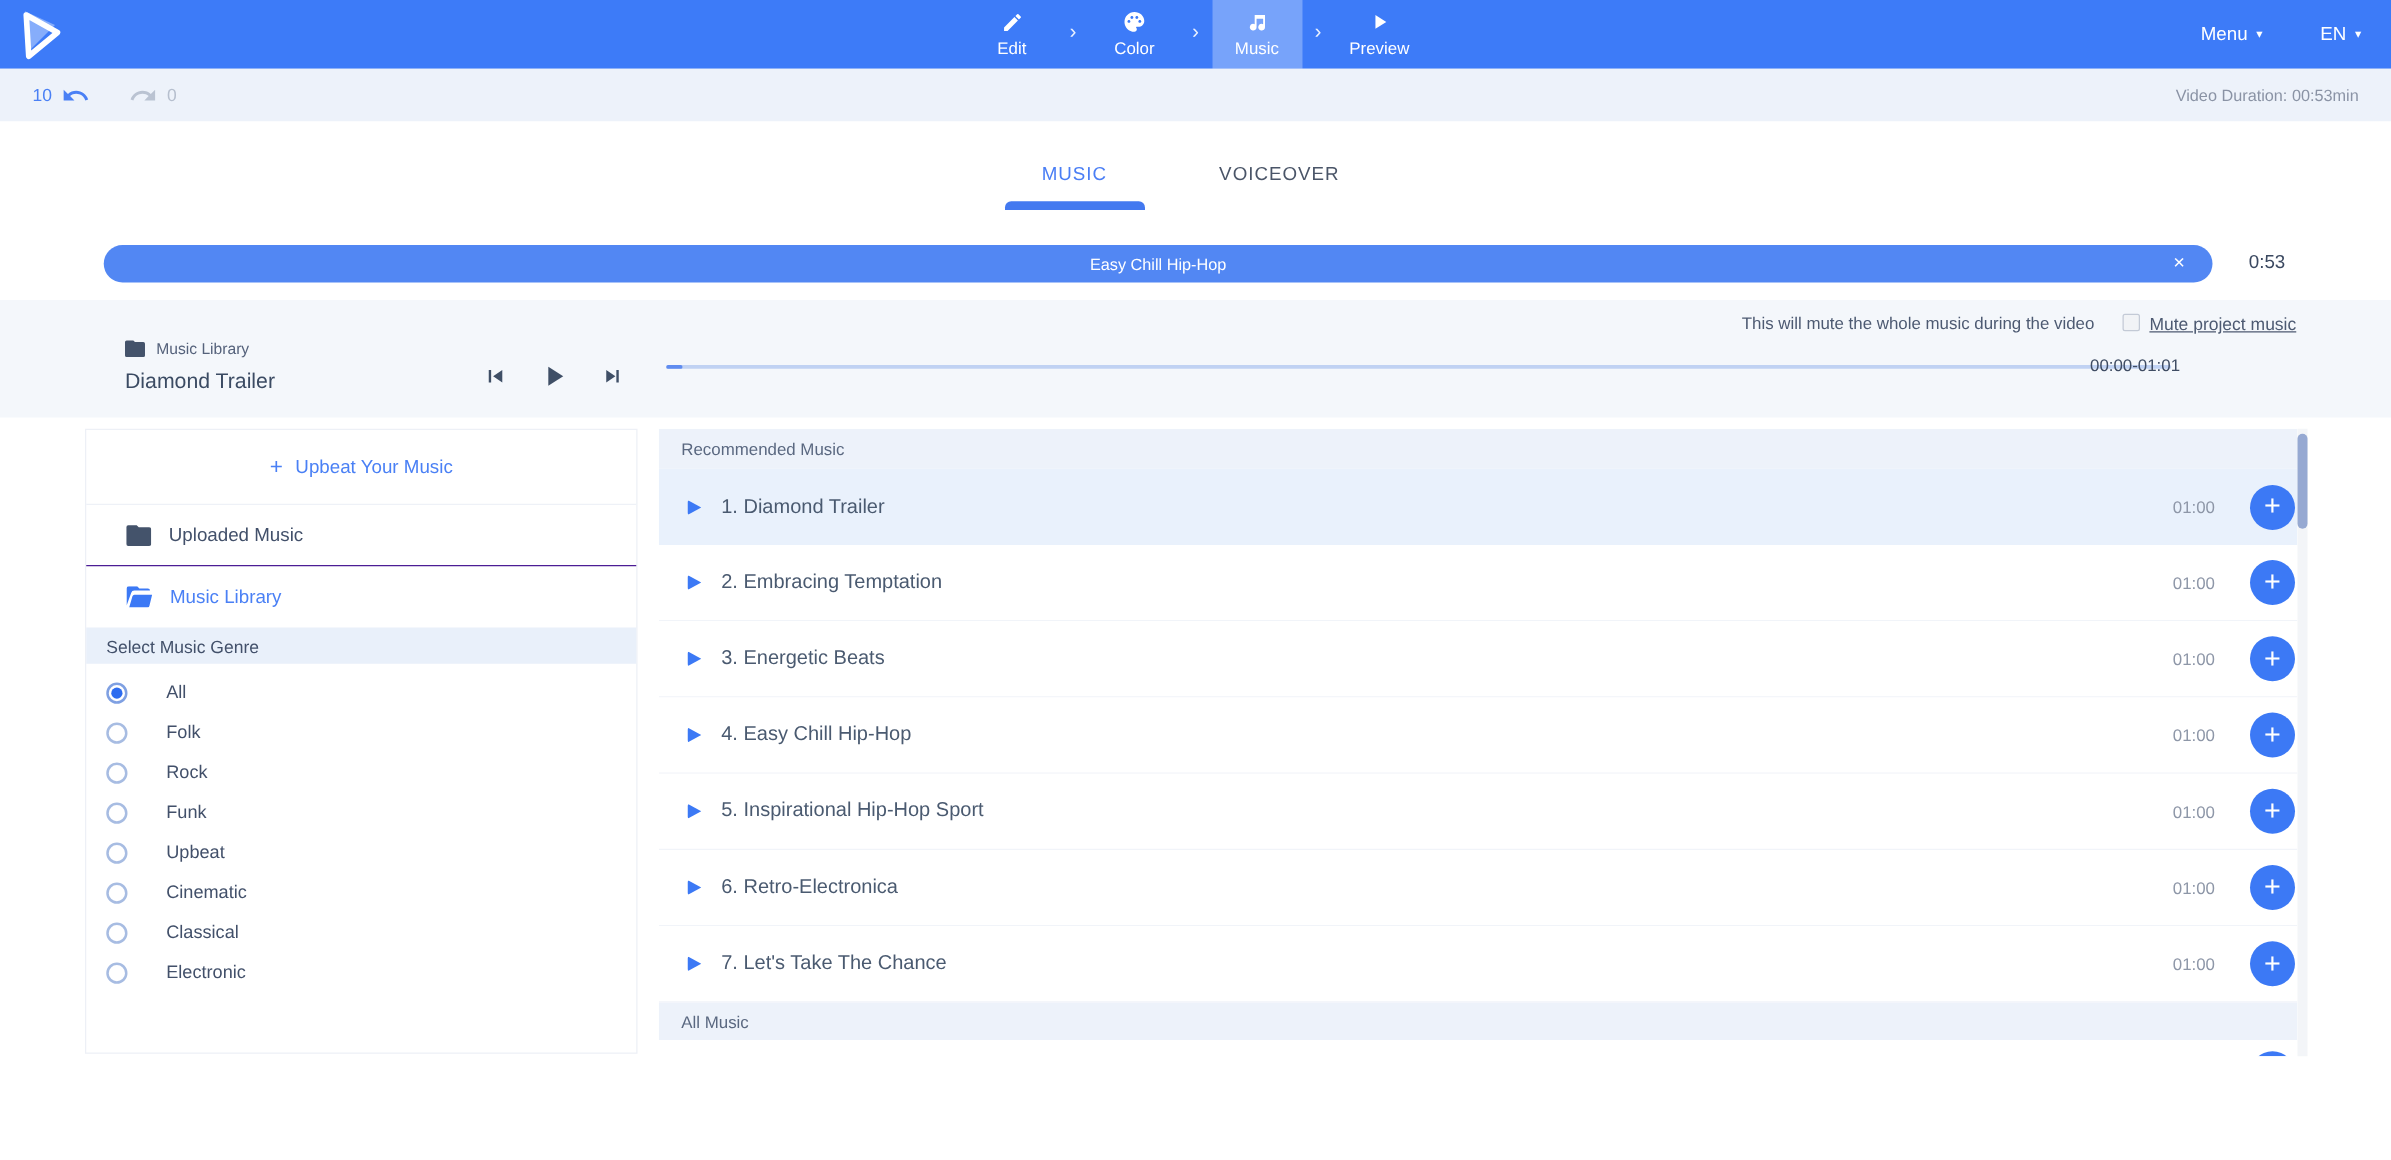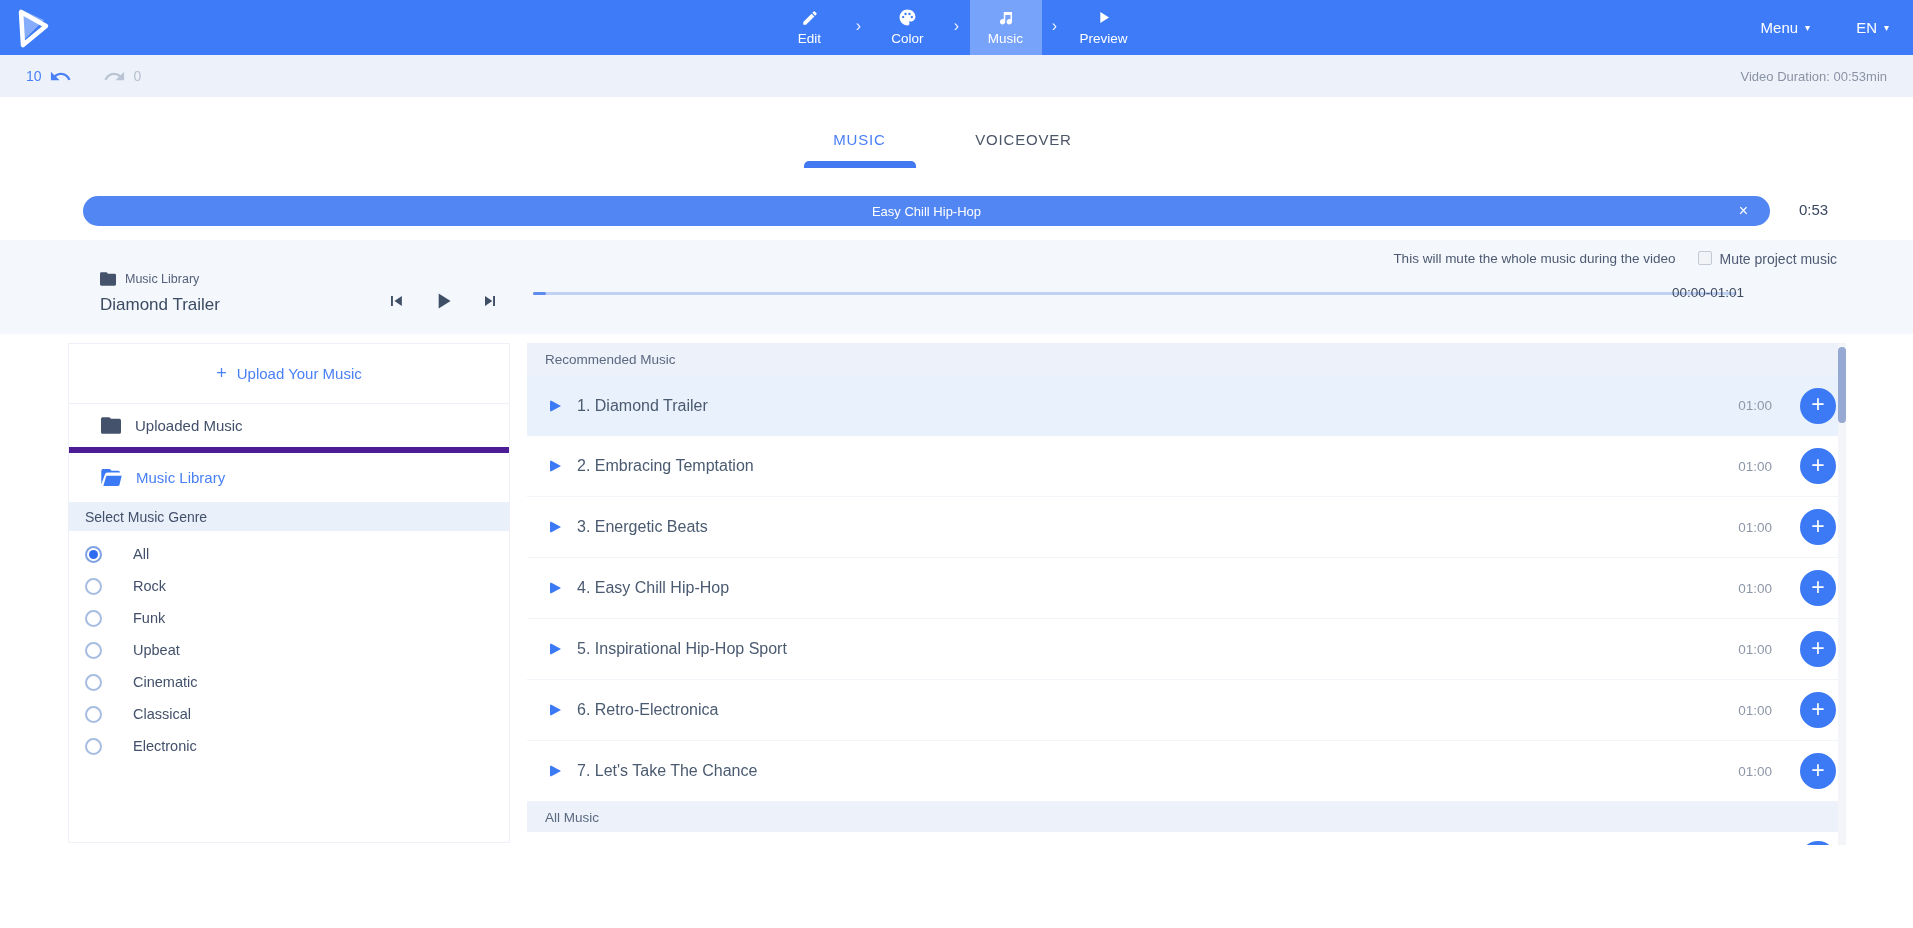--- a/index.html
+++ b/index.html
@@ -39,34 +39,34 @@
   
   .chip-row { position:absolute; left:0; top:196px; width:1913px; height:30px; }
   .music-chip { position:absolute; left:83px; width:1687px; height:30px; background:#5287f3; border-radius:15px; display:flex; align-items:center; justify-content:center; color:#fff; font-size:13px; }
   .chip-close { position:absolute; right:22px; top:0; height:30px; display:flex; align-items:center; color:#fff; font-size:16px; }
   .chip-duration { position:absolute; left:1799px; top:5px; color:#3a4860; font-size:15px; }
 
   
   .player-band { position:absolute; left:0; top:240px; width:1913px; height:94px; background:#f4f7fb; }
   .mute-row { position:absolute; top:11px; right:76px; display:flex; color:#4d5a72; font-size:13.5px; }
   .mute-checkbox { width:14px; height:14px; border:1px solid #c3cad6; background:#f1f3f6; border-radius:2px; margin:0 8px 0 22px; }
-  .mute-label { font-size:14px; }
+  .mute-label { font-size:14px;text-decoration:underline; }
   .player-source { position:absolute; left:100px; top:32px; display:flex; align-items:center; gap:9px; color:#55627b; font-size:12.5px; }
   .player-title { position:absolute; left:100px; top:55px; color:#3b4b63; font-size:17px; }
   .player-controls { position:absolute; left:386px; top:48px; display:flex; align-items:center; gap:24px; }
   .pc-btn { display:flex; align-items:center; justify-content:center; }
   .progress-track { position:absolute; left:533px; top:52px; width:1204px; height:3px; background:#c0d2f3; border-radius:2px; }
   .progress-handle { position:absolute; left:0; top:0; width:13px; height:3px; background:#5f8cf0; border-radius:2px; }
   .time-range { position:absolute; left:1672px; top:45px; color:#3f4c63; font-size:13.5px; }
 
   
   .sidebar { position:absolute; left:68px; top:343px; width:442px; height:500px; background:#fff; border:1px solid #edf0f6; }
   .upload-row { height:60px; display:flex; align-items:center; justify-content:center; gap:10px; color:#4a80f5; border-bottom:1px solid #eef1f7; font-size:15px; }
   .upload-plus { font-size:18px; }
-  .folder-row { height:49px; display:flex; align-items:center; padding-left:32px; gap:14px; font-size:15px; color:#42506a; border-bottom:6px solid #4c1d95; }
+  .folder-row { height:49px; display:flex; align-items:center; padding-left:32px; gap:14px; font-size:15px; color:#42506a; border-bottom:1px solid #4c1d95; }
   .folder-row.active { color:#4a80f5; border-bottom:none; }
   .genre-header { height:29px; background:#e9f0fa; display:flex; align-items:center; padding-left:16px; font-size:14px; color:#42506a; }
   .genre-list { padding-top:7px; }
   .genre-row { height:32px; display:flex; align-items:center; padding-left:16px; gap:31px; }
   .radio { width:17px; height:17px; border:2px solid #a7bce2; border-radius:50%; display:flex; align-items:center; justify-content:center; flex:0 0 auto; }
   .genre-row.selected .radio { border-color:#7fa0e2; }
   .radio .dot { width:9px; height:9px; border-radius:50%; background:transparent; }
   .genre-row.selected .radio .dot { background:#2d6cf0; }
   .genre-label { font-size:14.5px; color:#42506a; }
 
@@ -218,41 +218,47 @@
     </div>
     <div class="progress-track clickable">
       <div class="progress-handle"></div>
     </div>
     <span class="time-range">00:00-01:01</span>
   </div>
 
   <div class="sidebar">
     <div class="upload-row clickable">
       <span class="upload-plus">+</span>
-      <span>Upload Your Music</span>
+      <span>Upbeat Your Music</span>
     </div>
     <div class="folder-row clickable">
       <svg width="20" height="17" viewBox="0 0 24 20">
           <path fill="#44536b" d="M10 0H2a2 2 0 0 0-2 2v16a2 2 0 0 0 2 2h20a2 2 0 0 0 2-2V4a2 2 0 0 0-2-2H12l-2-2z"></path>
         </svg>
       <span>Uploaded Music</span>
     </div>
     <div class="folder-row active clickable">
       <svg width="21" height="17" viewBox="0 0 24 20">
           <path fill="#3c79f5" d="M0 18V2a2 2 0 0 1 2-2h8l2 2h8a2 2 0 0 1 2 2H7.2a3 3 0 0 0-2.86 2.1L0 18zm2.4 2h17.1a2 2 0 0 0 1.92-1.44L24 8H7.4a2 2 0 0 0-1.92 1.44L2.4 20z"></path>
         </svg>
       <span>Music Library</span>
     </div>
     <div class="genre-header">Select Music Genre</div>
     <div class="genre-list">
         <div class="genre-row clickable selected">
     <span class="radio">
             <span class="dot"></span>
           </span>
     <span class="genre-label">All</span>
+  </div>
+        <div class="genre-row clickable">
+    <span class="radio">
+            <span class="dot"></span>
+          </span>
+    <span class="genre-label">Folk</span>
   </div>
         <div class="genre-row clickable">
     <span class="radio">
             <span class="dot"></span>
           </span>
     <span class="genre-label">Rock</span>
   </div>
         <div class="genre-row clickable">
     <span class="radio">
             <span class="dot"></span>

